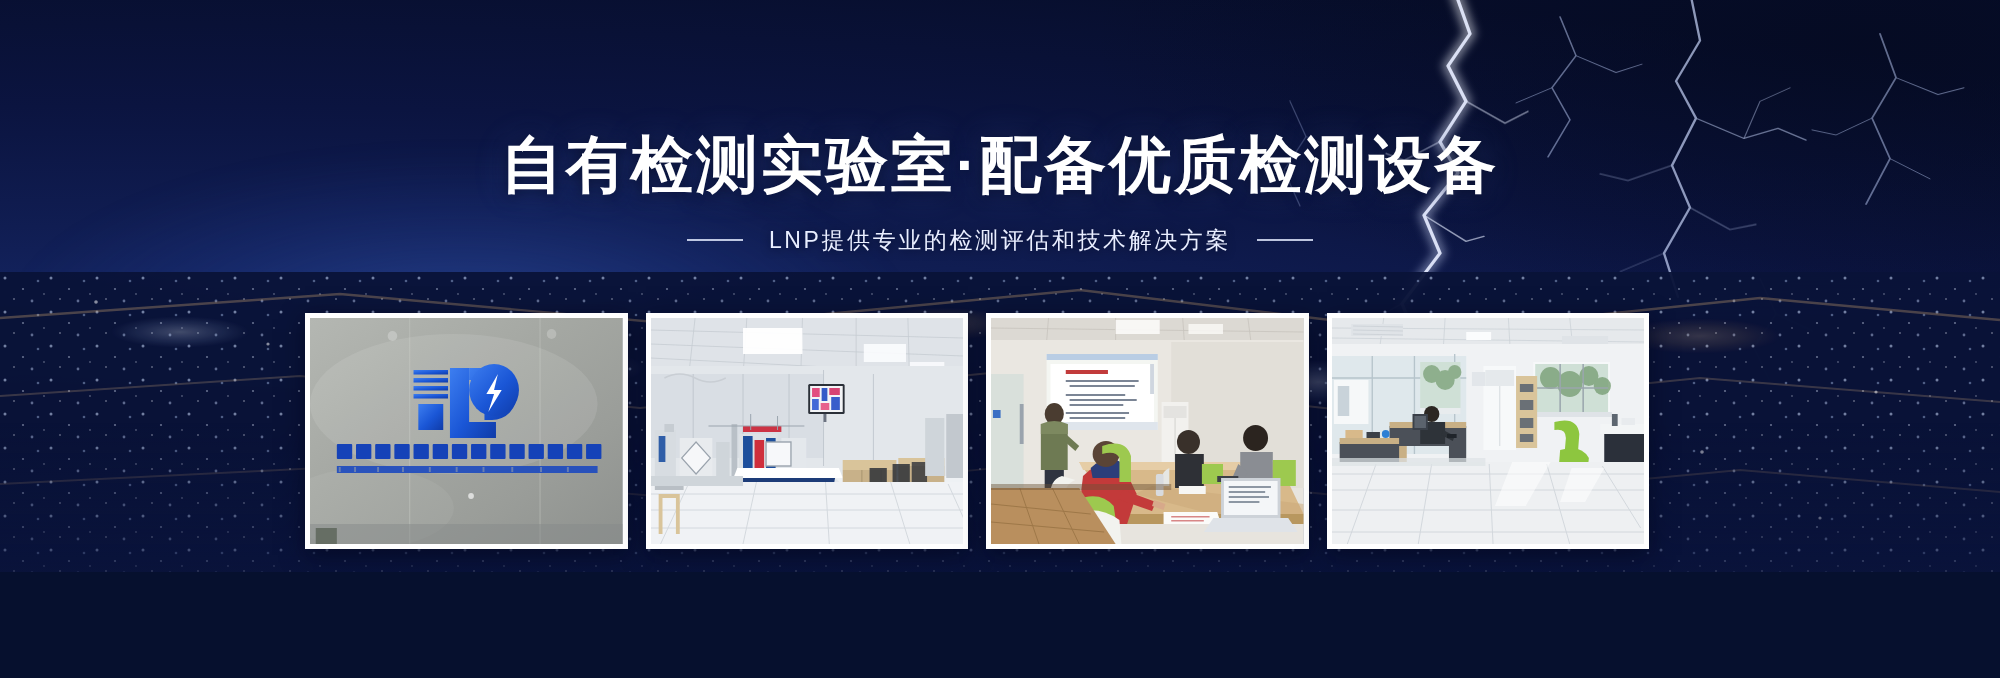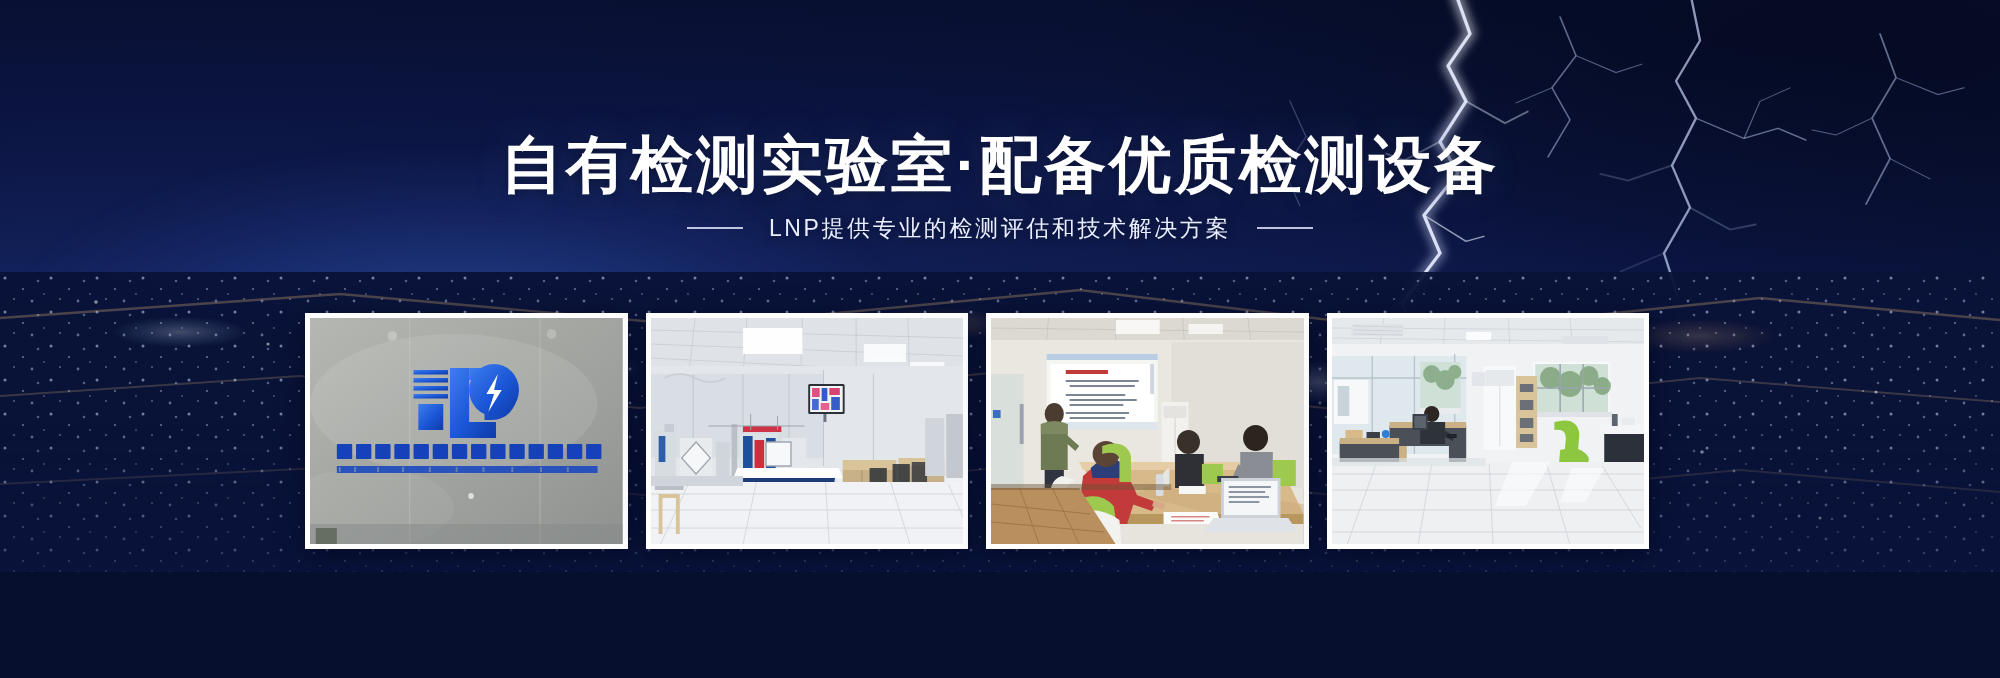--- a/index.html
+++ b/index.html
@@ -63,21 +63,21 @@
   .title{
     color:#ffffff;
     font-size:62px;
     font-weight:bold;
     letter-spacing:3px;
     line-height:1.14;
     text-shadow:0 2px 14px rgba(4,10,35,.75), 0 0 34px rgba(120,160,255,.22);
     white-space:nowrap;
   }
   .subline{
-    margin-top:12px;
+    margin-top:24px;
     display:flex; align-items:center; justify-content:center;
     gap:26px;
   }
   .dash{
     display:block; width:56px; height:2px;
     background:rgba(228,236,255,.82);
   }
   .subtitle{
     color:#e9eeff;
     font-size:23px;

